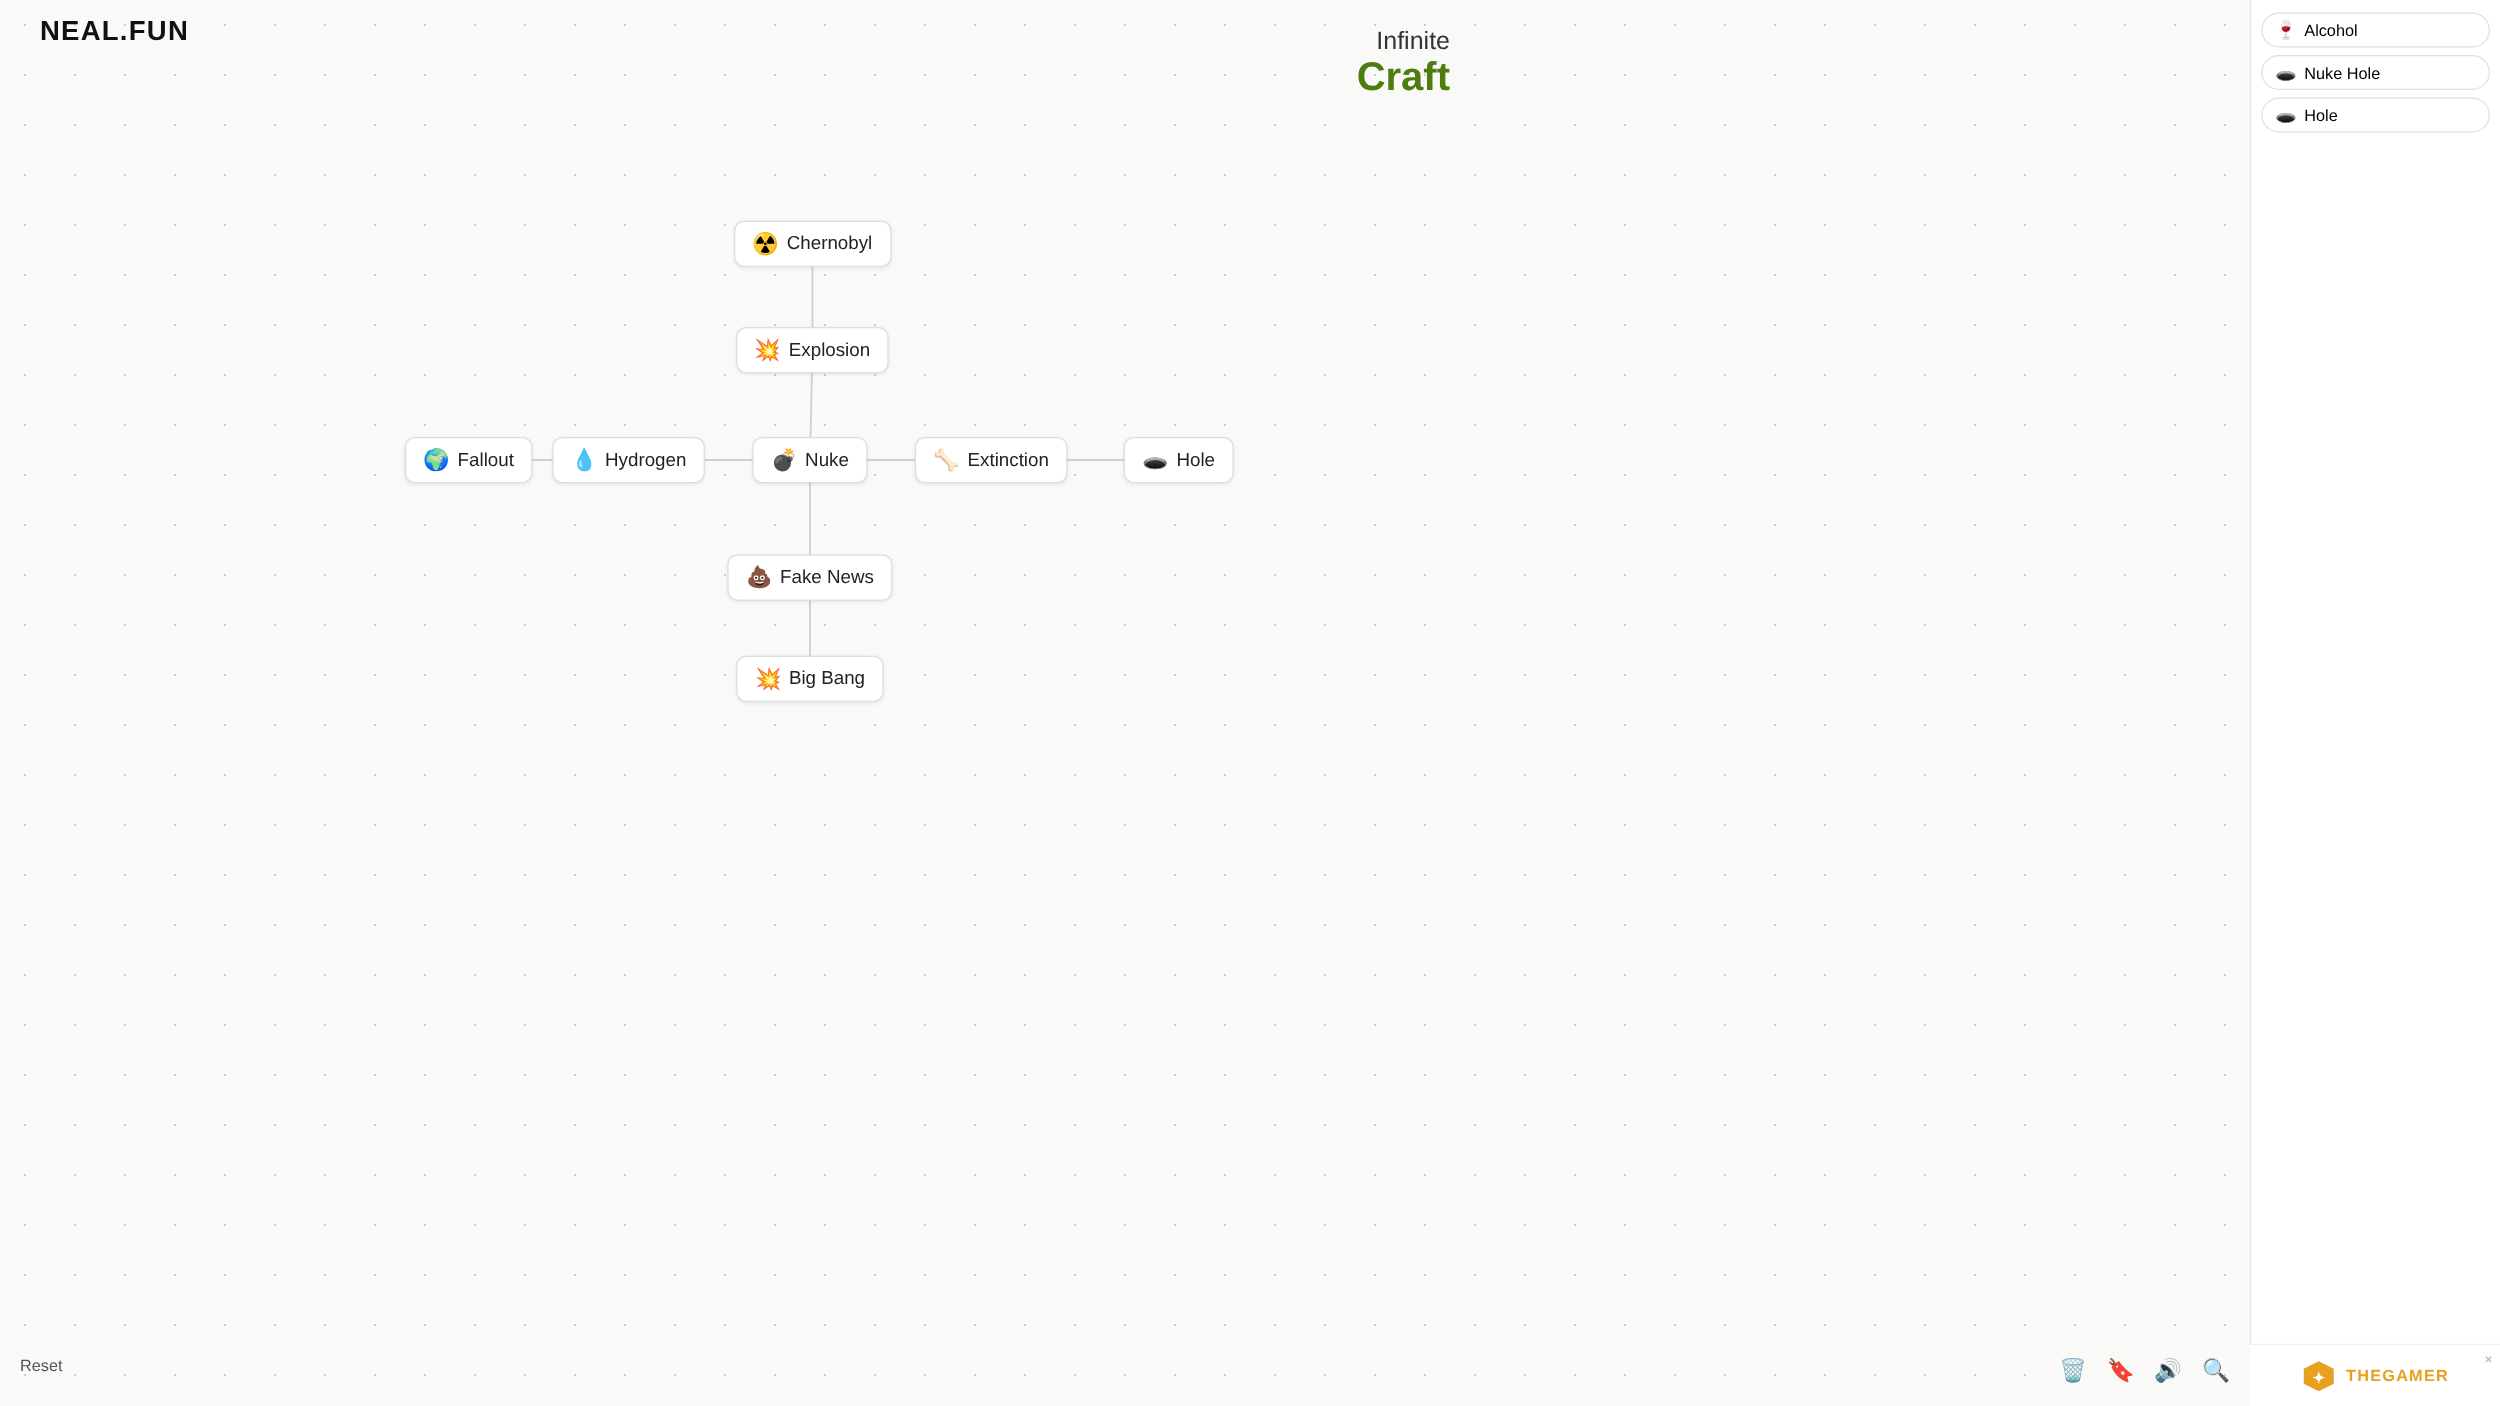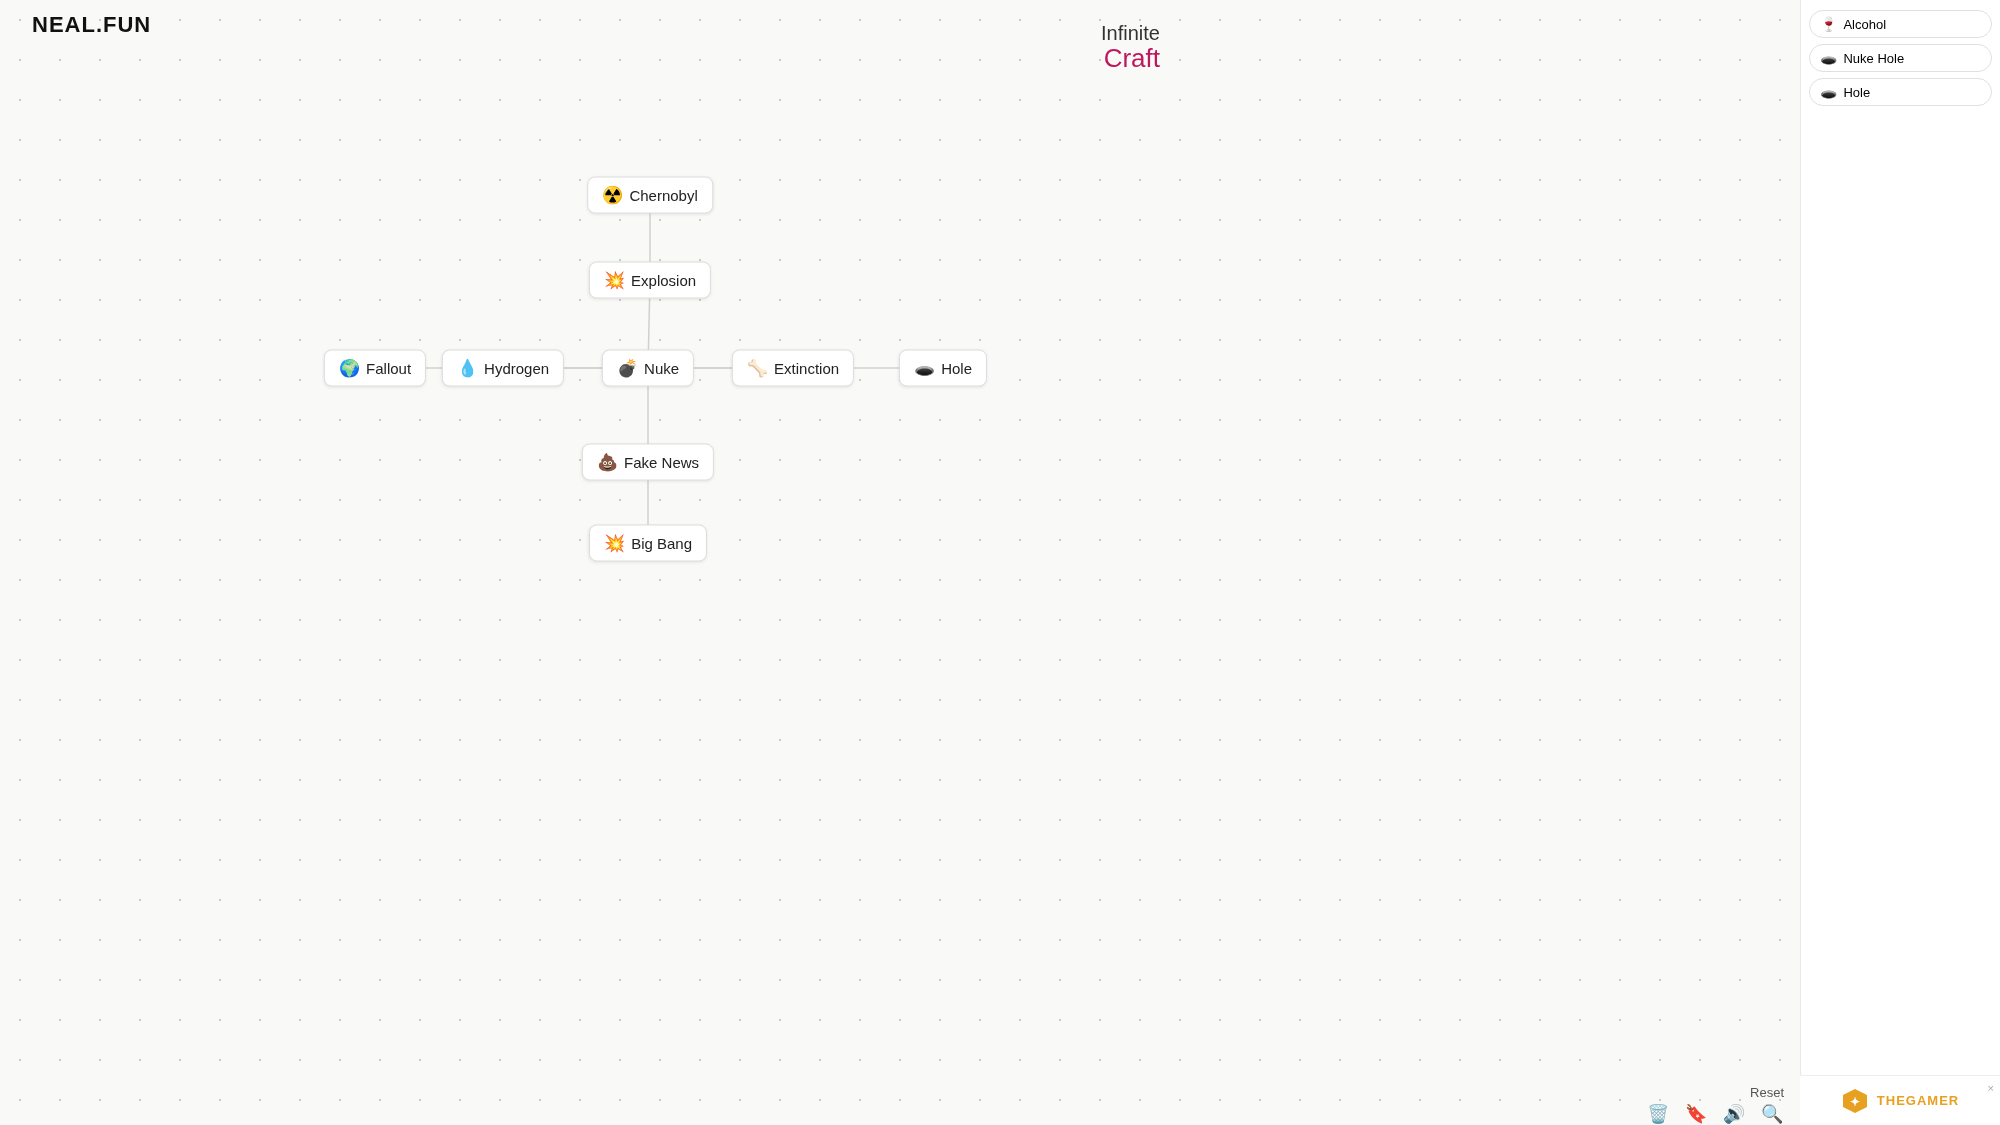--- a/index.html
+++ b/index.html
@@ -40,21 +40,21 @@
     
     #infinite-craft-title {
       position: absolute;
       top: 22px;
       right: 840px;
       text-align: right;
       z-index: 10;
       line-height: 1.1;
     }
     #infinite-craft-title .infinite { font-size: 20px; font-weight: 400; color: #333; }
-    #infinite-craft-title .craft { font-size: 26px; font-weight: 400; color: #be185d; }
+    #infinite-craft-title .craft { font-size: 32px; font-weight: 700; color: #4d7c0f; }
 
     
     #sidebar {
       position: absolute;
       top: 0;
       right: 0;
       width: 200px;
       height: 1125px;
       background: #fff;
       border-left: 1px solid #e8e8e8;
@@ -122,25 +122,24 @@
     .craft-node .node-emoji { font-size: 17px; }
 
     
     #bottom-bar {
       position: absolute;
       bottom: 0;
       left: 0;
       right: 200px;
       height: 40px;
       display: flex;
-      align-items: flex-end;
+      align-items: flex-start;
       justify-content: space-between;
       padding: 0 16px;
       z-index: 10;
-      flex-direction: column;
     }
     #reset-btn {
       font-size: 13px;
       color: #555;
       background: none;
       border: none;
       cursor: pointer;
     }
     #bottom-icons {
       display: flex;

